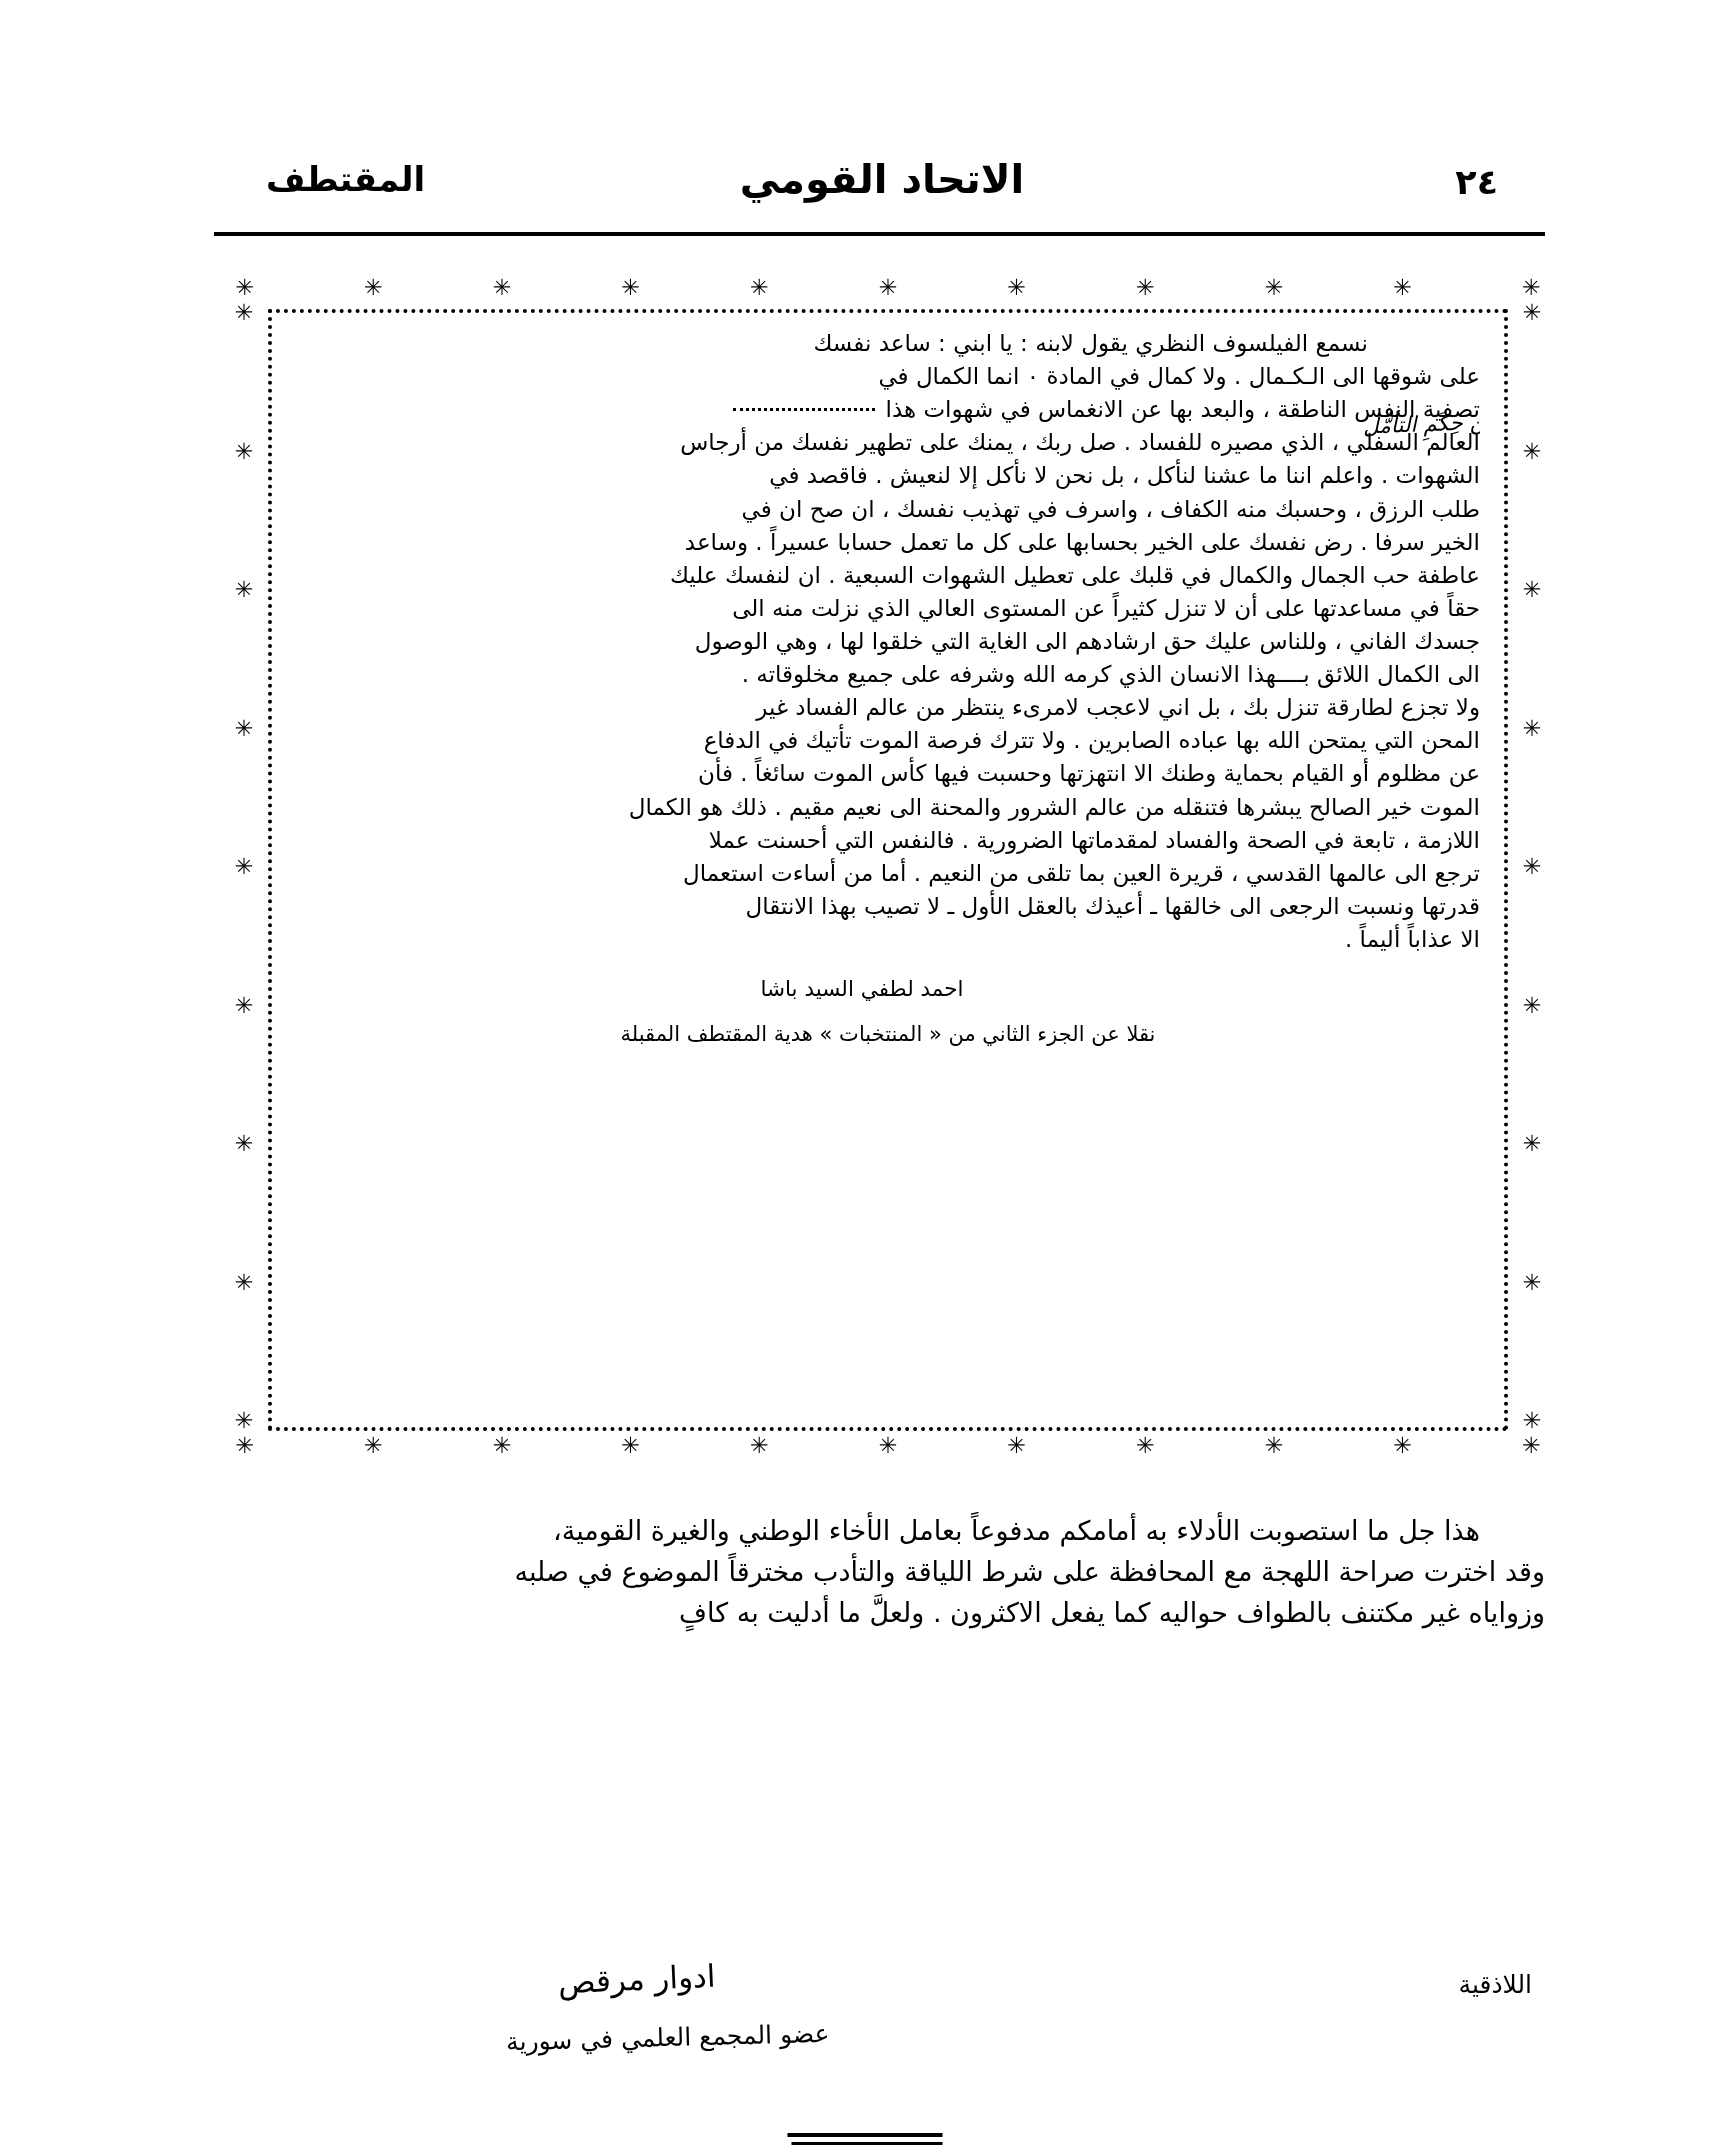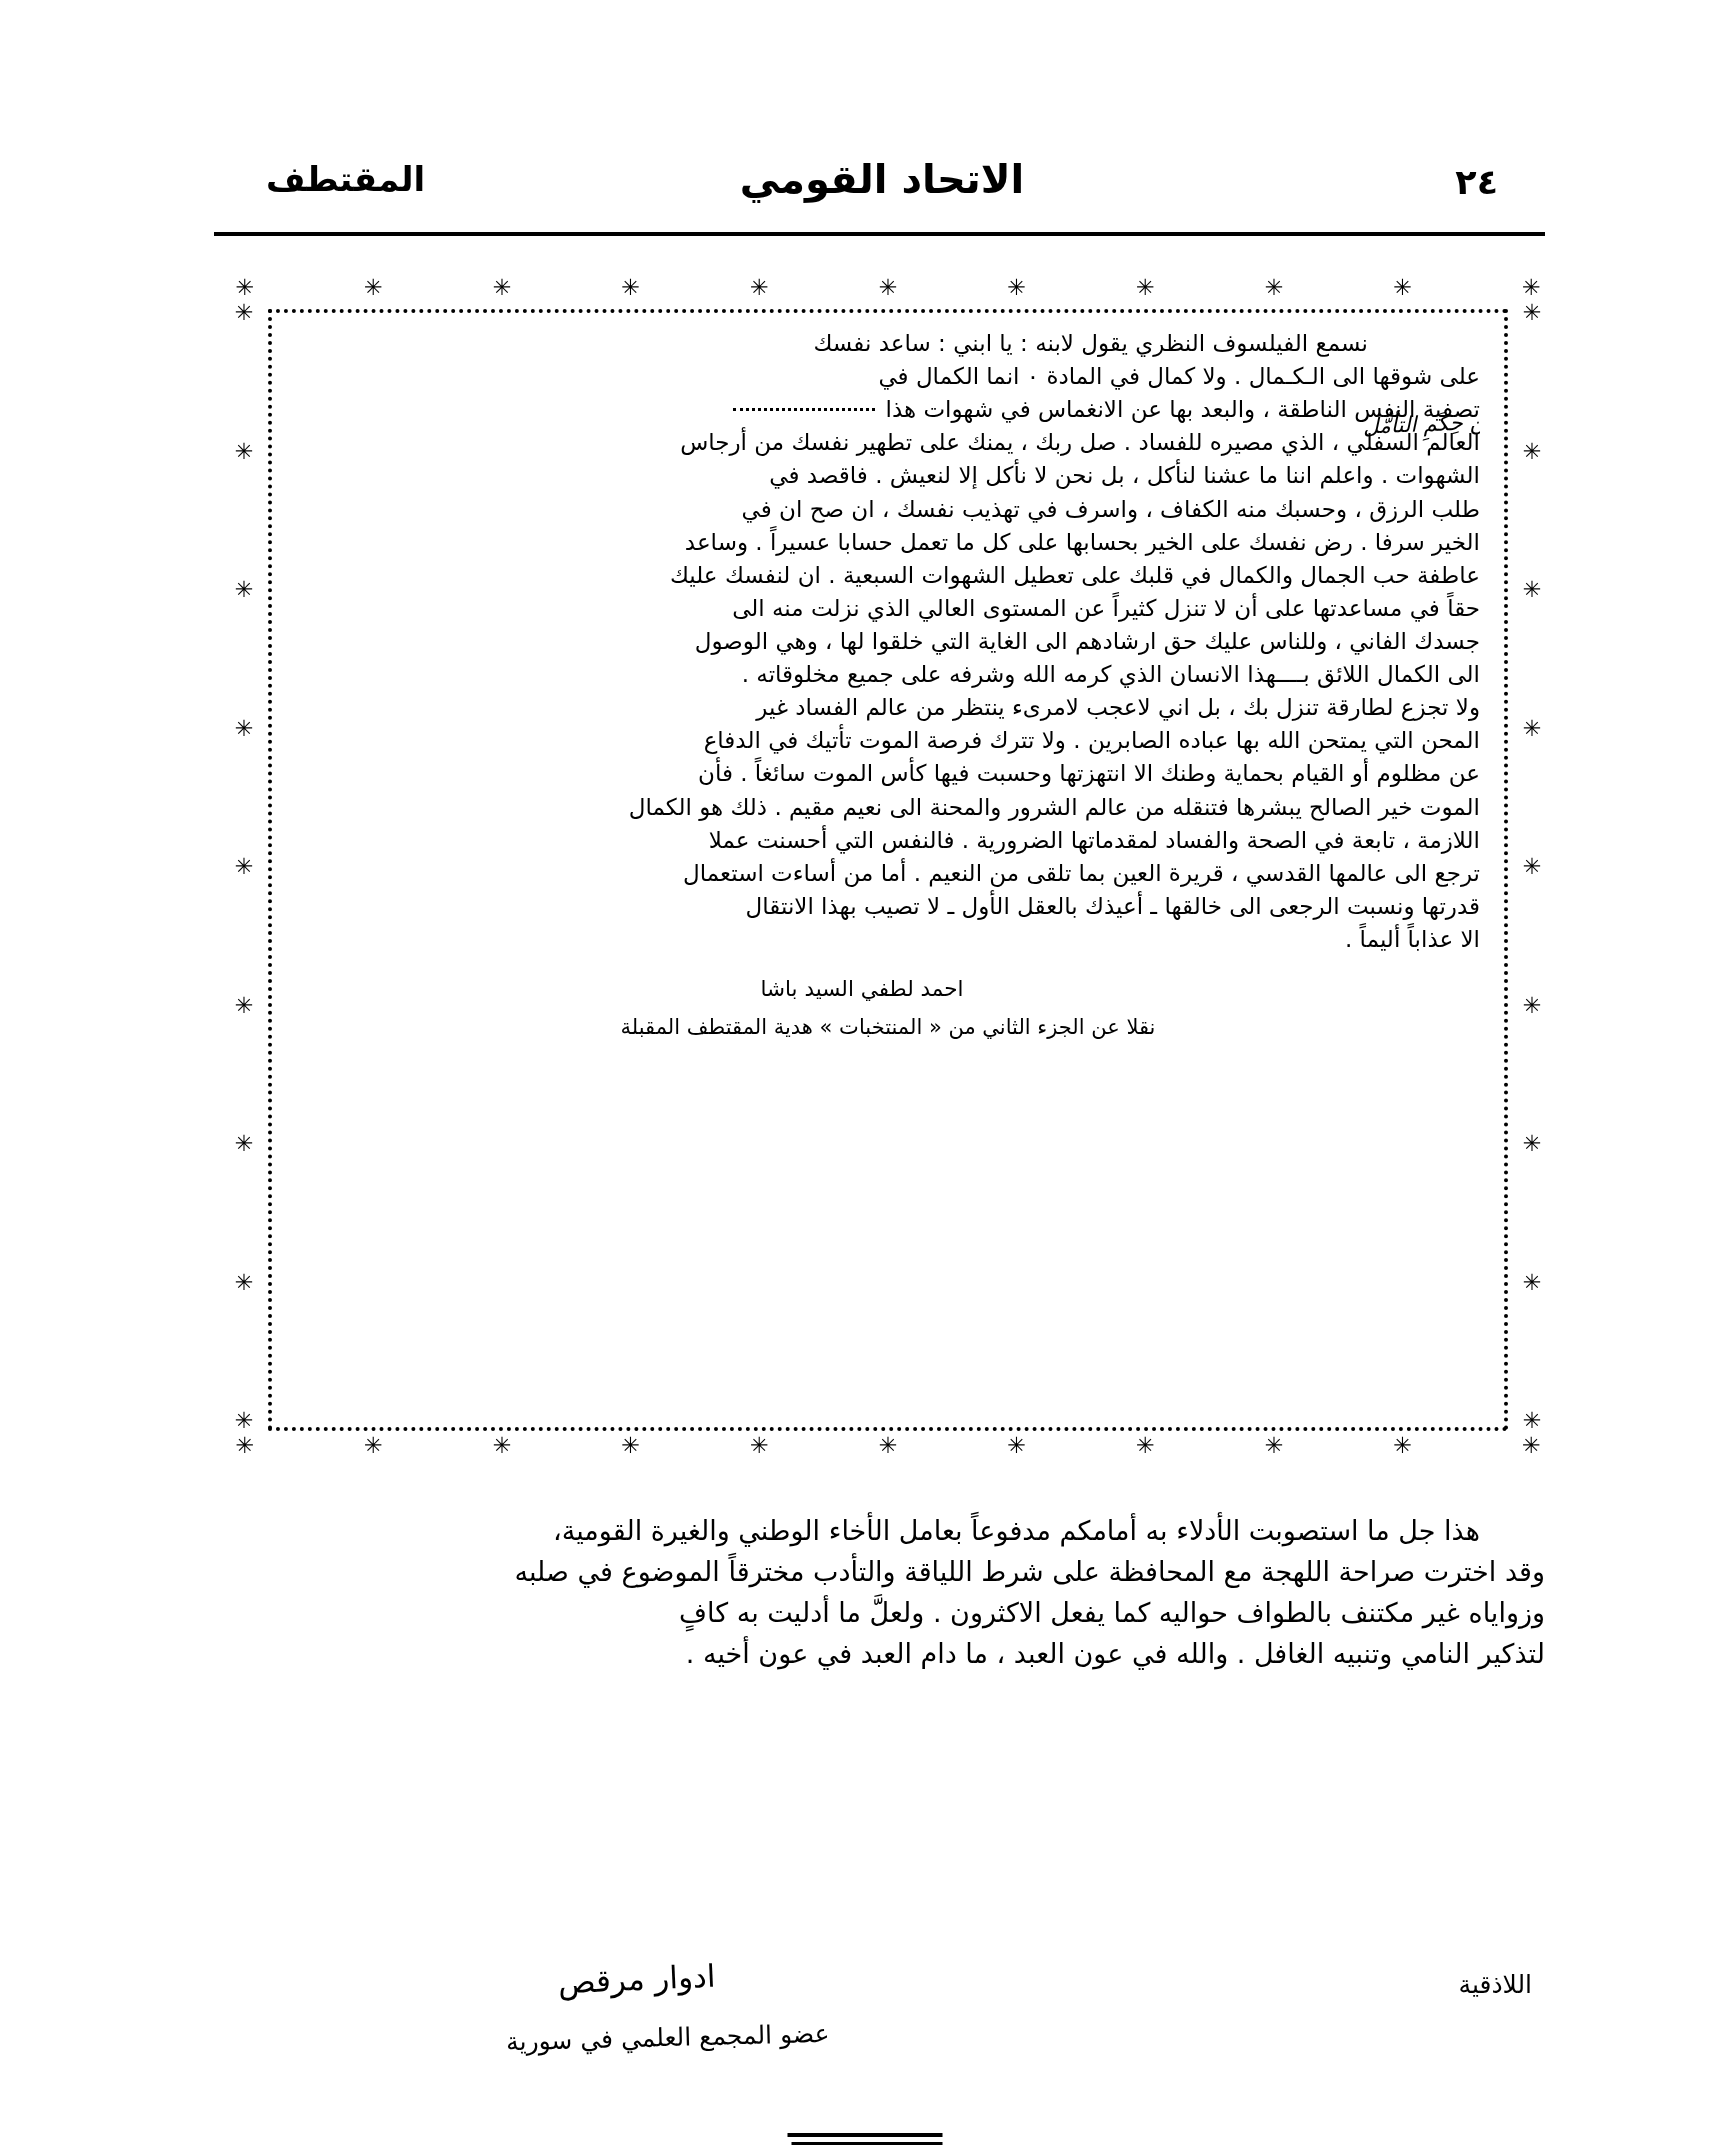--- a/index.html
+++ b/index.html
@@ -163,21 +163,21 @@
 
   .signature-quote {
     margin-top: 20px;
     text-align: center;
     font-size: 21.5px;
     padding-right: 52px;
     white-space: nowrap;
   }
 
   .source-note {
-    margin-top: 14px;
+    margin-top: 21px;
     text-align: center;
     font-size: 21px;
     white-space: nowrap;
   }
 
   
   .lower-body {
     position: absolute;
     top: 1493px;
     left: 206px;
@@ -343,21 +343,20 @@
       <div class="source-note">نقلا عن الجزء الثاني من « المنتخبات » هدية المقتطف المقبلة</div>
     </div>
   </div>
 
   <div class="lower-body">
     <div class="para-gap"></div>
     <div class="body-para" id="para-2">
         <div class="body-line indent">هذا جل ما استصوبت الأدلاء به أمامكم مدفوعاً بعامل الأخاء الوطني والغيرة القومية،</div>
         <div class="body-line">وقد اخترت صراحة اللهجة مع المحافظة على شرط اللياقة والتأدب مخترقاً الموضوع في صلبه</div>
         <div class="body-line">وزواياه غير مكتنف بالطواف حواليه كما يفعل الاكثرون . ولعلَّ ما أدليت به كافٍ</div>
-        <div class="body-line last">لتذكير النامي وتنبيه الغافل . والله في عون العبد ، ما دام العبد في عون أخيه .</div>
       </div>
   </div>
 
   <div class="closing">
     <div class="closing-city">اللاذقية</div>
     <div class="closing-name">ادوار مرقص</div>
     <div class="closing-role">عضو المجمع العلمي في سورية</div>
   </div>
 
   <div class="footer-rule">

